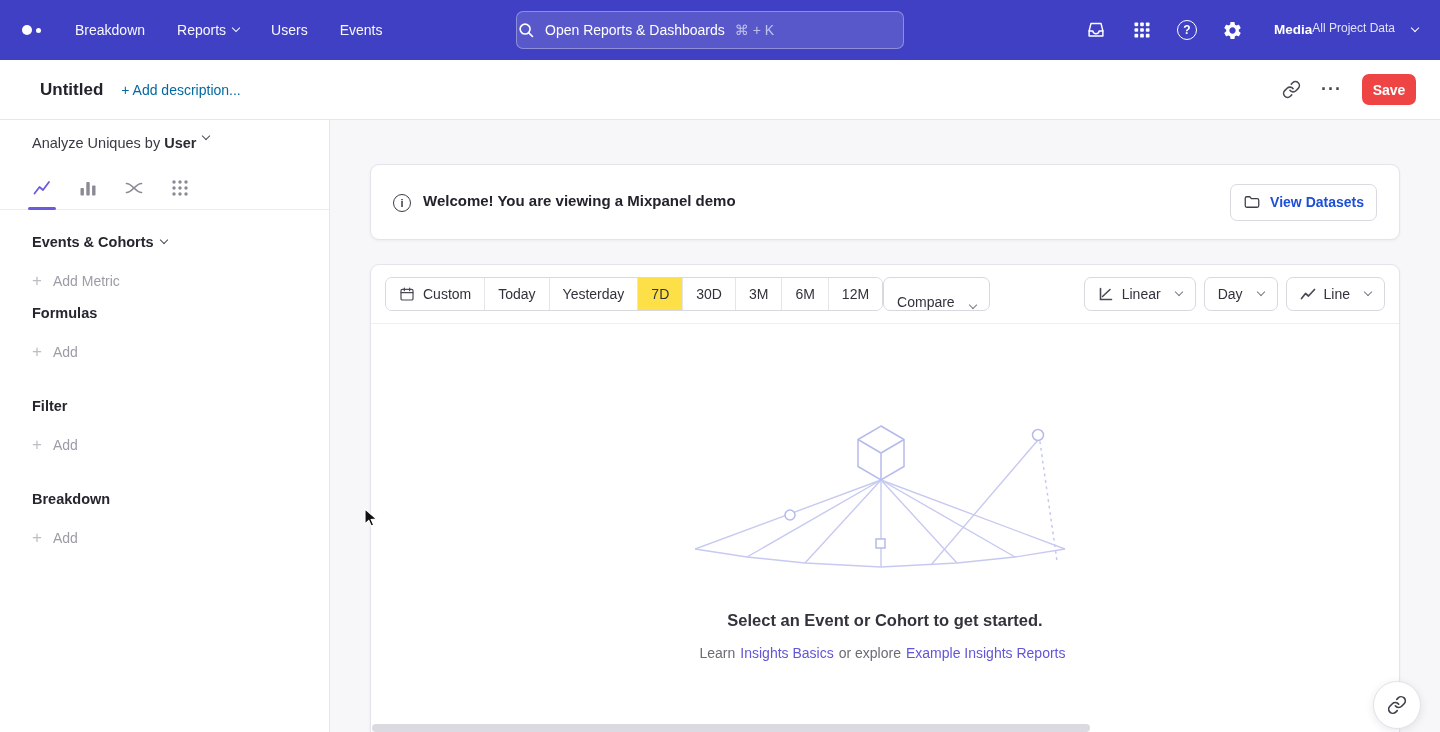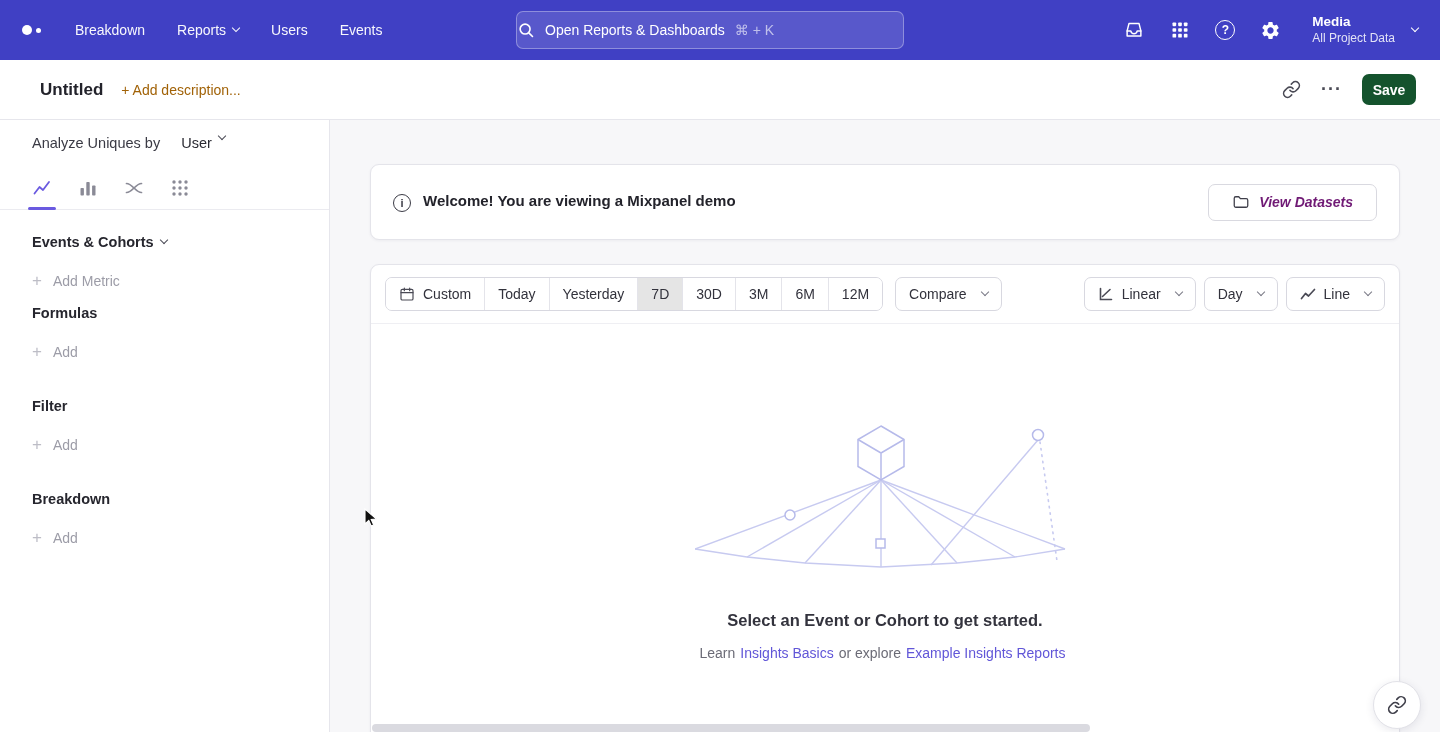--- a/index.html
+++ b/index.html
@@ -33,45 +33,45 @@
   }
   .nav-search .shortcut { color:rgba(255,255,255,.62); }
   .nav-right { position:absolute; right:22px; top:0; height:60px; display:flex; align-items:center; gap:25px; }
   .nav-icon { cursor:pointer; display:flex; align-items:center; }
   .help-circle {
     width:20px; height:20px; border:1.7px solid #fff; border-radius:50%;
     display:flex; align-items:center; justify-content:center;
     font-size:12px; font-weight:bold; color:#fff;
   }
   .project { display:flex; align-items:center; gap:10px; margin-left:6px; cursor:pointer; }
-  .project-text { display:flex; flex-direction:column; line-height:1.3; }
+  .project-text { display:flex; line-height:1.3; }
   .project-name { font-size:13.5px; font-weight:bold; }
   .project-env { font-size:12px; color:rgba(255,255,255,.85); }
 
   
   .header {
     position:absolute; top:60px; left:0; right:0; height:60px; background:#fff;
     border-bottom:1px solid #e6e6ec; display:flex; align-items:center; padding:0 24px 0 40px;
   }
   .report-title { font-size:17px; font-weight:600; color:#23232b; cursor:text; }
-  .desc-placeholder { margin-left:18px; font-size:14px; color:#a16207; cursor:text; }
+  .desc-placeholder { margin-left:18px; font-size:14px; color:#0369a1; cursor:text; }
   .header-right { margin-left:auto; display:flex; align-items:center; gap:20px; color:#4a4a55; }
   .more-dots { font-size:18px; font-weight:bold; letter-spacing:1px; cursor:pointer; color:#4a4a55; }
   .save-btn {
-    width:54px; height:31px; background:#14532d; color:#fff; border:none;
+    width:54px; height:31px; background:#ef4444; color:#fff; border:none;
     border-radius:7px; font-size:14px; font-weight:bold; font-family:inherit; cursor:pointer;
   }
 
   
   .sidebar {
     position:absolute; top:120px; left:0; width:330px; bottom:0;
     background:#fff; border-right:1px solid #e6e6ec;
   }
   .analyze-row { height:46px; display:flex; align-items:center; padding-left:32px; font-size:14.5px; color:#3a3a44; }
-  .analyze-value { margin-left:21px; font-weight:normal; display:flex; cursor:pointer; color:#2b2b33; }
+  .analyze-value { margin-left:4px; font-weight:bold; display:flex; cursor:pointer; color:#2b2b33; }
   .viz-tabs { display:flex; align-items:center; gap:26px; padding-left:32px; height:44px; border-bottom:1px solid #ebebf0; }
   .viz-tab { position:relative; height:100%; display:flex; align-items:center; color:#8a8a96; cursor:pointer; }
   .viz-tab.selected { color:#6a5ae0; }
   .viz-tab.selected::after {
     content:""; position:absolute; left:-4px; right:-4px; bottom:-1px; height:3px;
     background:#6a5ae0; border-radius:2px;
   }
   .sb-heading { display:flex; align-items:center; padding-left:32px; font-size:14.5px; font-weight:bold; color:#26262e; }
   .sb-heading .chev { border-color:#4a4a55; }
   .sb-add { display:flex; align-items:center; padding-left:32px; font-size:14px; color:#9c9ca7; cursor:pointer; }
@@ -95,44 +95,44 @@
   .info-circle {
     width:18px; height:18px; border:1.6px solid #3b3b46; border-radius:50%; flex:none;
     display:flex; align-items:center; justify-content:center;
     font-size:11px; font-weight:bold; color:#3b3b46; margin-top:2px;
   }
   .banner-text { display:flex; flex-direction:column; gap:5px; }
   .banner-title { font-size:15px; font-weight:bold; color:#23232b; }
   .banner-body { font-size:14px; color:#4a4a55; }
   .datasets-btn {
     margin-left:auto; height:37px; border:1px solid #d9d9e0; border-radius:7px; background:#fff;
-    display:flex; align-items:center; gap:9px; padding:0 23px; font-size:14px; font-weight:bold;
-    color:#701a75; font-family:inherit; cursor:pointer;font-style:italic;
+    display:flex; align-items:center; gap:9px; padding:0 12px; font-size:14px; font-weight:bold;
+    color:#1d4ed8; font-family:inherit; cursor:pointer;
   }
 
   .card {
     position:absolute; left:40px; right:40px; top:144px; bottom:-14px;
     background:#fff; border:1px solid #e4e4ea; border-radius:9px 9px 0 0;
     box-shadow:0 1px 3px rgba(40,40,80,.05);
   }
   .controls-row { display:flex; align-items:center; padding:12px 14px; border-bottom:1px solid #efeff3; }
   .seg { display:flex; align-items:stretch; border:1px solid #d8d8e0; border-radius:7px; overflow:hidden; height:34px; }
   .seg-item {
     display:flex; align-items:center; gap:8px; padding:0 13px; font-size:14px;
     color:#32323c; border-right:1px solid #e4e4ea; cursor:pointer; background:#fff; white-space:nowrap;
   }
   .seg-item:last-child { border-right:none; }
-  .seg-item.selected { background:#e5e5e5; }
+  .seg-item.selected { background:#fde047; }
   .btn {
     display:flex; align-items:center; gap:8px; height:34px; padding:0 13px;
     border:1px solid #d8d8e0; border-radius:7px; background:#fff; font-size:14px;
     color:#32323c; cursor:pointer; white-space:nowrap;
   }
   .btn .chev { border-color:#7a7a86; }
-  .compare { margin-left:12px; }
+  .compare { margin-left:0;align-items:flex-end; }
   .controls-right { margin-left:auto; display:flex; gap:8px; }
 
   .empty { position:absolute; top:156px; left:0; right:0; display:flex; flex-direction:column; align-items:center; }
   .empty-title { margin-top:40px; font-size:16.5px; font-weight:bold; color:#33333d; }
   .empty-links { margin-top:15px; font-size:14px; color:#6b6b76; }
   .empty-links .lnk { color:#6156d8; cursor:pointer; margin:0 5px; }
   .empty-links .lnk:first-of-type { margin-left:5px; }
 
   .hscroll { position:absolute; left:42px; bottom:0; width:718px; height:8px; background:#dadae0; border-radius:4px; cursor:pointer; }
   .fab {

